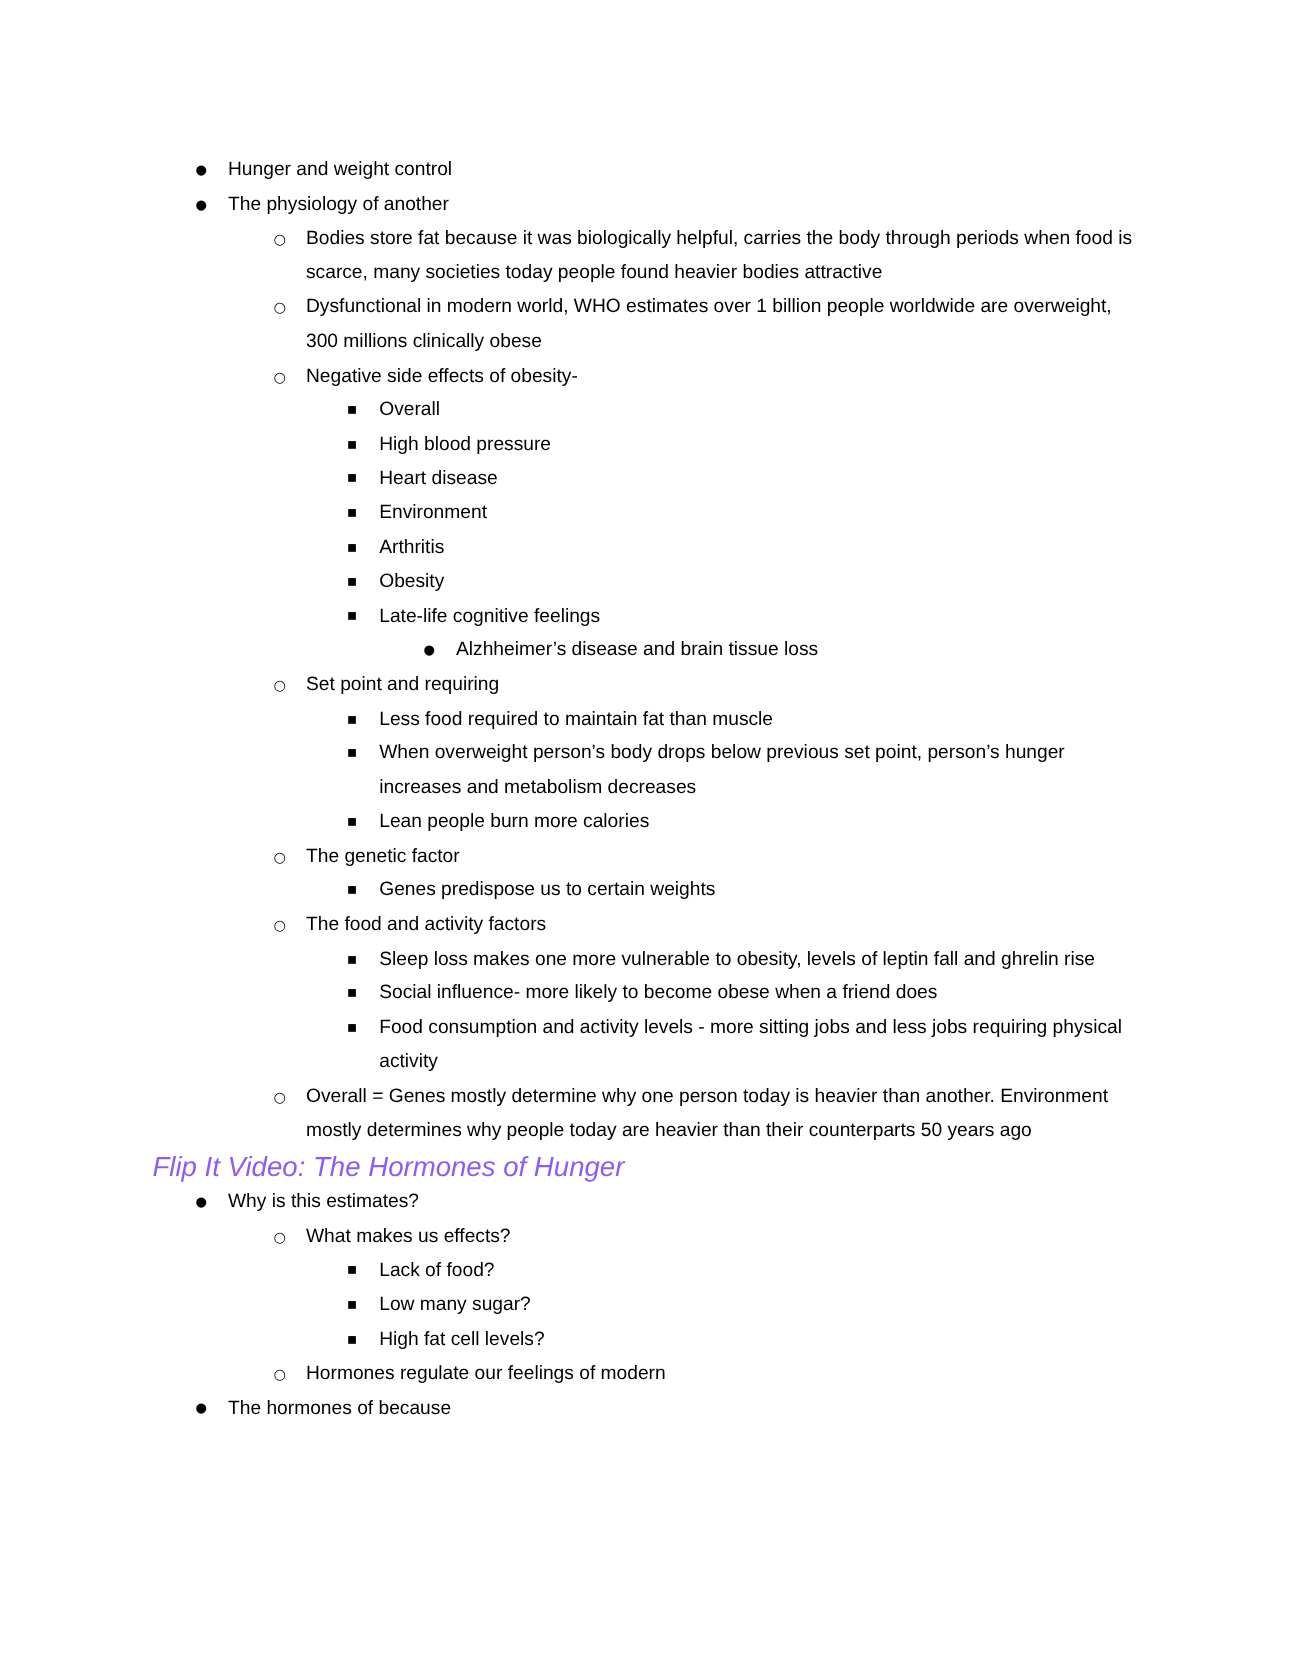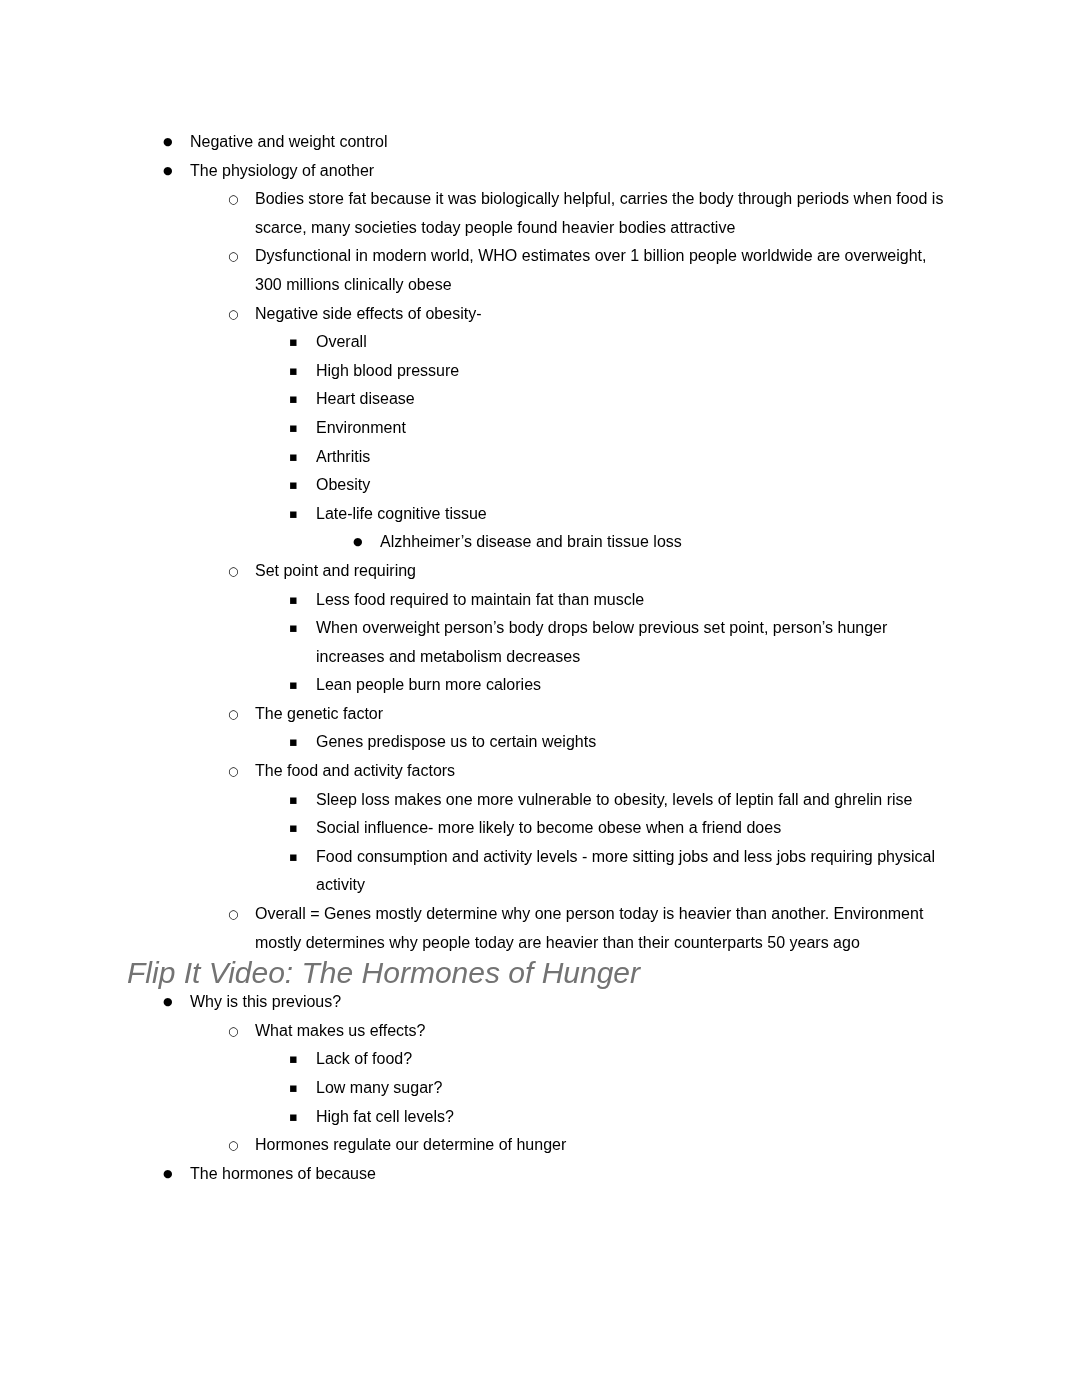--- a/index.html
+++ b/index.html
@@ -37,34 +37,34 @@
   }
   .level-1 { margin-left: 36px; }
   .level-2 { margin-left: 101px; }
   .level-3 { margin-left: 162px; }
   .level-4 { margin-left: 226px; }
   .b1, .b4 { font-size: 11px; }
   .b2 { font-size: 12px; }
   .b3 { font-size: 13px; }
   .heading {
     font-style: italic;
-    font-size: 30px;
+    font-size: 23px;
     line-height: 31px;
     margin: 0;
-    color: #737373;
+    color: #8b5cf6;
   }
 </style>
 </head>
 <body>
 
 <div class="page">
   <div id="doc-content">
       <div class="row level-1">
         <span class="bullet b1">●</span>
-        <span class="text">Negative and weight control</span>
+        <span class="text">Hunger and weight control</span>
       </div>
       <div class="row level-1">
         <span class="bullet b1">●</span>
         <span class="text">The physiology of another</span>
       </div>
       <div class="row level-2">
         <span class="bullet b2">○</span>
         <span class="text">Bodies store fat because it was biologically helpful, carries the body through periods when food is scarce, many societies today people found heavier bodies attractive</span>
       </div>
       <div class="row level-2">
@@ -94,21 +94,21 @@
       <div class="row level-3">
         <span class="bullet b3">▪</span>
         <span class="text">Arthritis</span>
       </div>
       <div class="row level-3">
         <span class="bullet b3">▪</span>
         <span class="text">Obesity</span>
       </div>
       <div class="row level-3">
         <span class="bullet b3">▪</span>
-        <span class="text">Late-life cognitive tissue</span>
+        <span class="text">Late-life cognitive feelings</span>
       </div>
       <div class="row level-4">
         <span class="bullet b4">●</span>
         <span class="text">Alzhheimer’s disease and brain tissue loss</span>
       </div>
       <div class="row level-2">
         <span class="bullet b2">○</span>
         <span class="text">Set point and requiring</span>
       </div>
       <div class="row level-3">
@@ -147,40 +147,40 @@
         <span class="bullet b3">▪</span>
         <span class="text">Food consumption and activity levels - more sitting jobs and less jobs requiring physical activity</span>
       </div>
       <div class="row level-2">
         <span class="bullet b2">○</span>
         <span class="text">Overall = Genes mostly determine why one person today is heavier than another. Environment mostly determines why people today are heavier than their counterparts 50 years ago</span>
       </div>
       <div class="heading">Flip It Video: The Hormones of Hunger</div>
       <div class="row level-1">
         <span class="bullet b1">●</span>
-        <span class="text">Why is this previous?</span>
+        <span class="text">Why is this estimates?</span>
       </div>
       <div class="row level-2">
         <span class="bullet b2">○</span>
         <span class="text">What makes us effects?</span>
       </div>
       <div class="row level-3">
         <span class="bullet b3">▪</span>
         <span class="text">Lack of food?</span>
       </div>
       <div class="row level-3">
         <span class="bullet b3">▪</span>
         <span class="text">Low many sugar?</span>
       </div>
       <div class="row level-3">
         <span class="bullet b3">▪</span>
         <span class="text">High fat cell levels?</span>
       </div>
       <div class="row level-2">
         <span class="bullet b2">○</span>
-        <span class="text">Hormones regulate our determine of hunger</span>
+        <span class="text">Hormones regulate our feelings of modern</span>
       </div>
       <div class="row level-1">
         <span class="bullet b1">●</span>
         <span class="text">The hormones of because</span>
       </div>
     </div>
 </div>
 
 </body></html>

